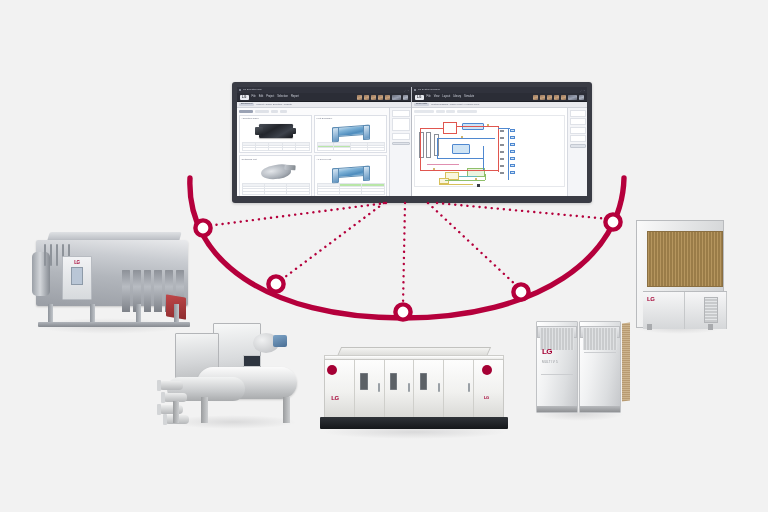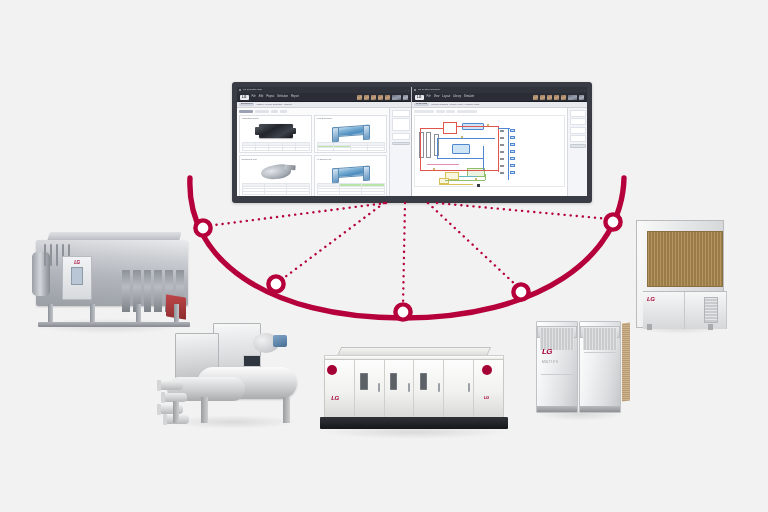--- a/index.html
+++ b/index.html
@@ -3,21 +3,21 @@
 <meta charset="utf-8">
 <style>
   * { margin:0; padding:0; box-sizing:border-box; }
   html,body { width:768px; height:512px; }
   body {
     background:#f2f2f2;
     font-family:"Liberation Sans", sans-serif;
     position:relative;
     overflow:hidden;
   }
-  .stage { position:absolute; inset:0;font-style:italic; }
+  .stage { position:absolute; inset:0; }
 
   
   .monitor {
     position:absolute; left:232px; top:82px; width:360px; height:121px;
     background:#3a3c45;
     border-radius:3px;
     padding:5px 5px 7px 5px;
     box-shadow:0 1px 3px rgba(0,0,0,.18);
   }
   .monitor-screen {

